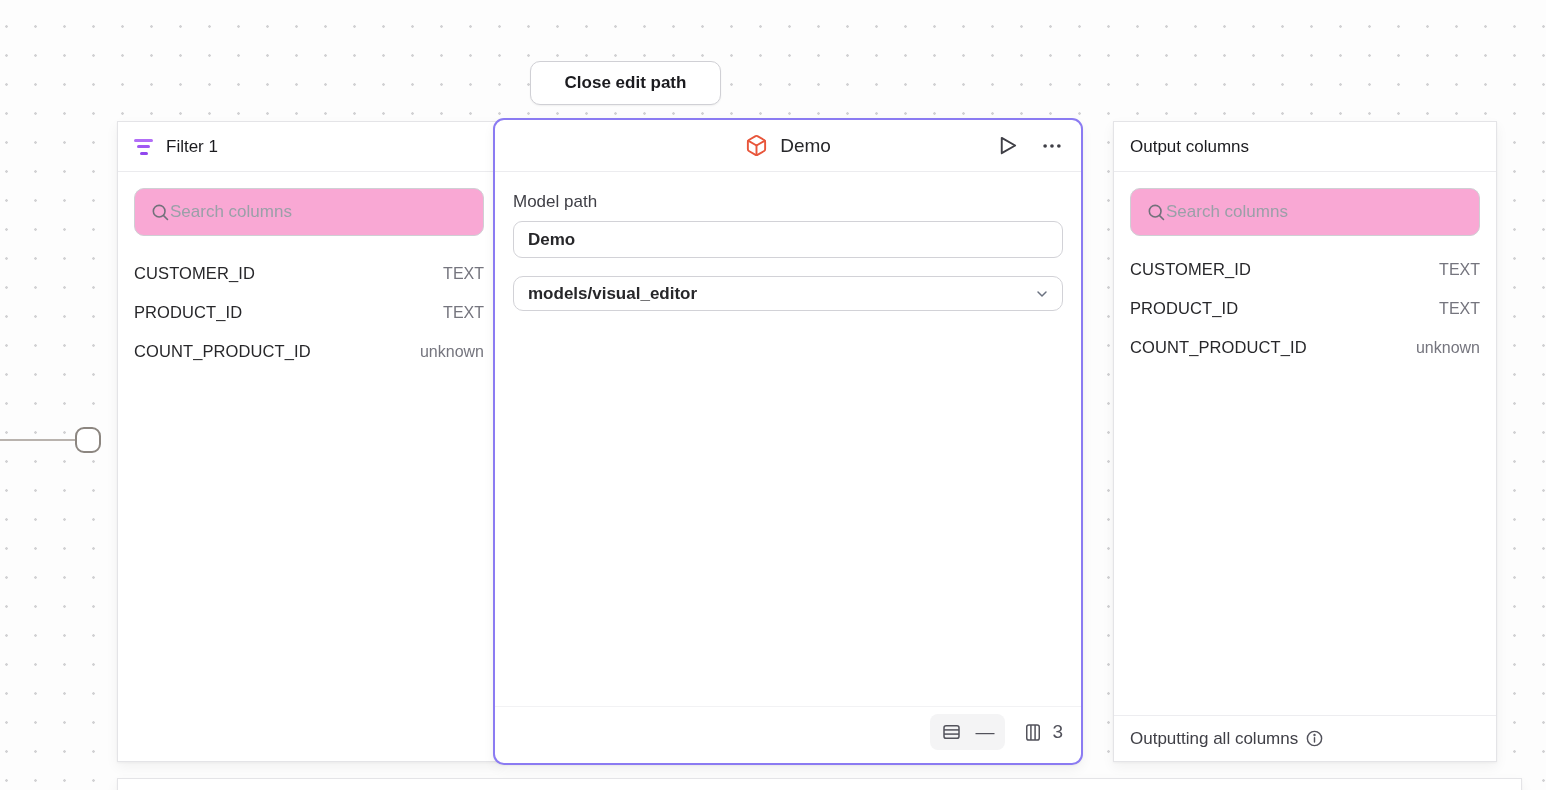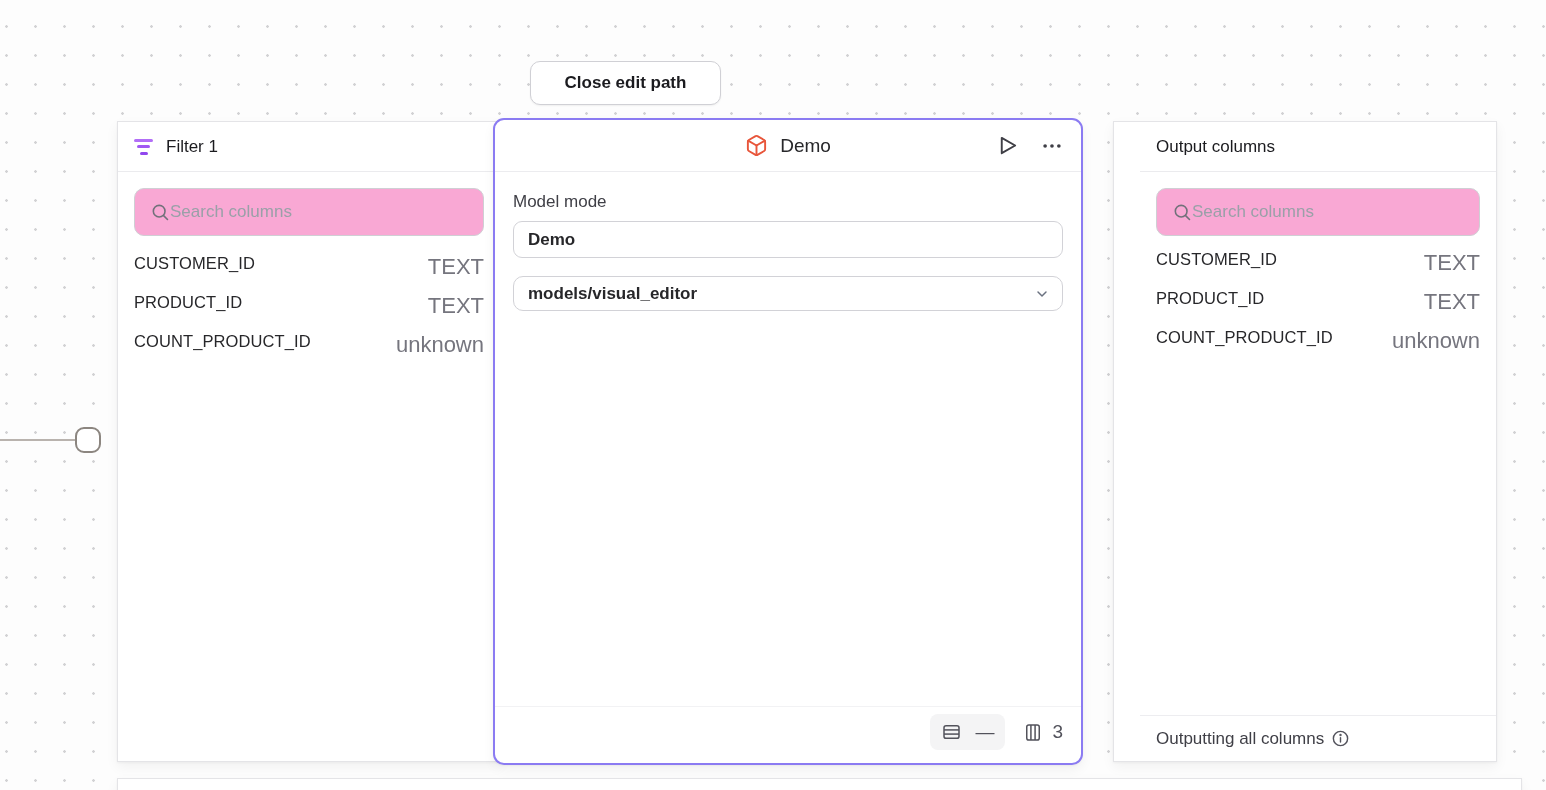--- a/index.html
+++ b/index.html
@@ -34,21 +34,21 @@
   }
 
   
   .panel {
     position: absolute; background: #fff;
     border: 1px solid #e4e4e7; border-radius: 0;
     box-shadow: 0 1px 2px rgba(16,16,20,.04), 0 5px 12px rgba(16,16,20,.05);
     display: flex; flex-direction: column; overflow: hidden;
   }
   #filter-panel { left: 117px; top: 121px; width: 384px; height: 641px; }
-  #output-panel { left: 1113px; top: 121px; width: 384px; height: 641px; padding-left: 26px; }
+  #output-panel { left: 1113px; top: 121px; width: 384px; height: 641px; }
   #model-panel  { left: 493px; top: 118px; width: 590px; height: 647px;
                   border: 2px solid #8b7bf2; border-radius: 11px; }
   #bottom-panel { left: 117px; top: 778px; width: 1405px; height: 40px; }
 
   .panel-header {
     height: 50px; flex: 0 0 auto; display: flex; align-items: center;
     padding: 0 16px; gap: 13px; border-bottom: 1px solid #ebebee;
     font-size: 17px; font-weight: 500; color: #1b1b1f;
   }
   #model-panel .panel-header { height: 52px; position: relative; justify-content: center; border-bottom: 1px solid #ececef; }
@@ -64,23 +64,23 @@
   }
   .search-box svg { flex: 0 0 auto; }
   .search-box input {
     border: none; outline: none; flex: 1; font-family: inherit;
     font-size: 17px; color: #3f3f46; background: transparent;
   }
   .search-box input::placeholder { color: #9aa0a8; }
 
   
   .col-list { padding: 14px 16px 0 16px; }
-  .col-row { display: flex; justify-content: space-between; align-items: flex-start; height: 39px; cursor: default; }
+  .col-row { display: flex; justify-content: space-between; align-items: center; height: 39px; cursor: default; }
   .col-name { font-size: 16.5px; color: #27272a; letter-spacing: .1px; }
-  .col-type { font-size: 22px; color: #75757e; }
+  .col-type { font-size: 16px; color: #75757e; }
 
   
   .model-body { padding: 20px 18px 0 18px; }
   .field-label { font-size: 17px; font-weight: 500; color: #3f3f46; margin-bottom: 9px; }
   .text-input {
     width: 100%; height: 37px; border: 1.5px solid #d2d2d7; border-radius: 9px;
     padding: 0 14px; font-family: inherit; font-size: 17px; font-weight: 600; color: #27272a; outline: none;
   }
   .field-gap { height: 18px; }
   .select-box {
@@ -178,21 +178,21 @@
         <button class="icon-btn">
           <svg width="22" height="22" viewBox="0 0 24 24" fill="#3f3f46">
               <circle cx="4.5" cy="12" r="2"></circle>
               <circle cx="12" cy="12" r="2"></circle>
               <circle cx="19.5" cy="12" r="2"></circle>
             </svg>
         </button>
       </div>
     </div>
     <div class="model-body">
-      <div class="field-label">Model mode</div>
+      <div class="field-label">Model path</div>
       <input type="text" class="text-input" value="Demo" style="">
       <div class="field-gap"></div>
       <div class="select-box">
         <span>models/visual_editor</span>
         <svg width="16" height="16" viewBox="0 0 24 24" fill="none" stroke="#6b7280" stroke-width="2.2" stroke-linecap="round" stroke-linejoin="round">
             <polyline points="6 9 12 15 18 9"></polyline>
           </svg>
       </div>
     </div>
     <div class="model-footer">

